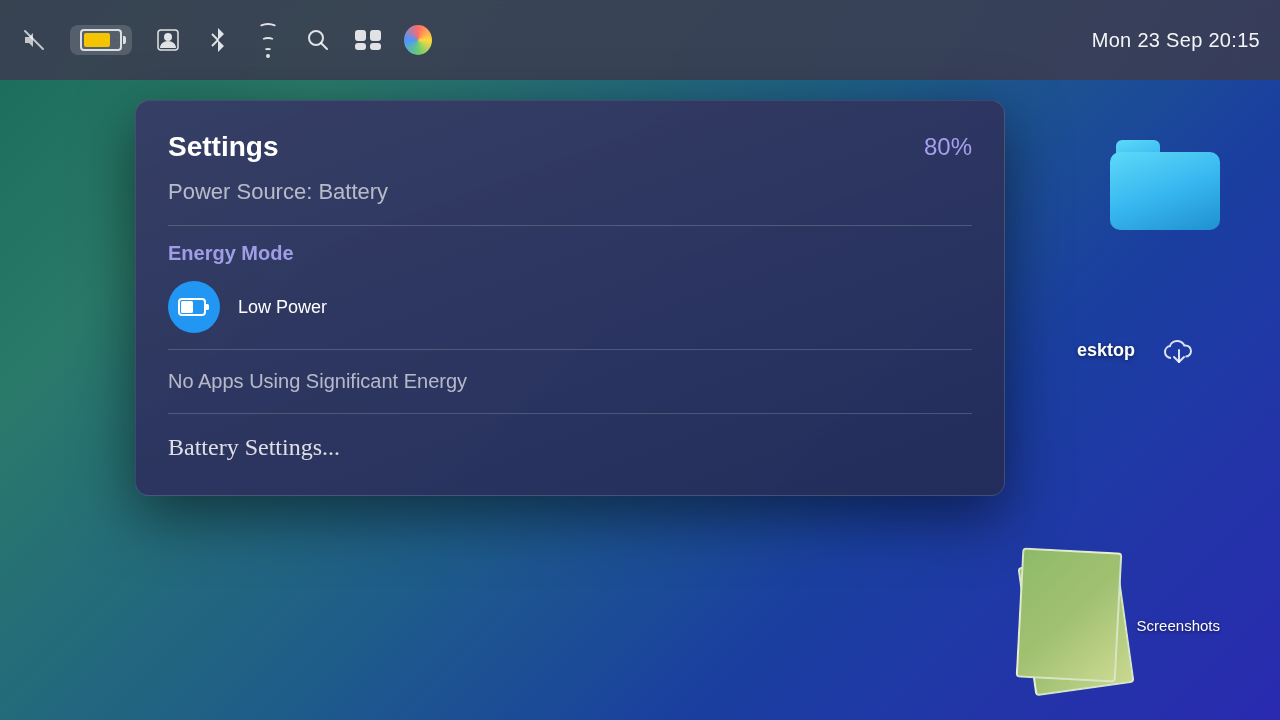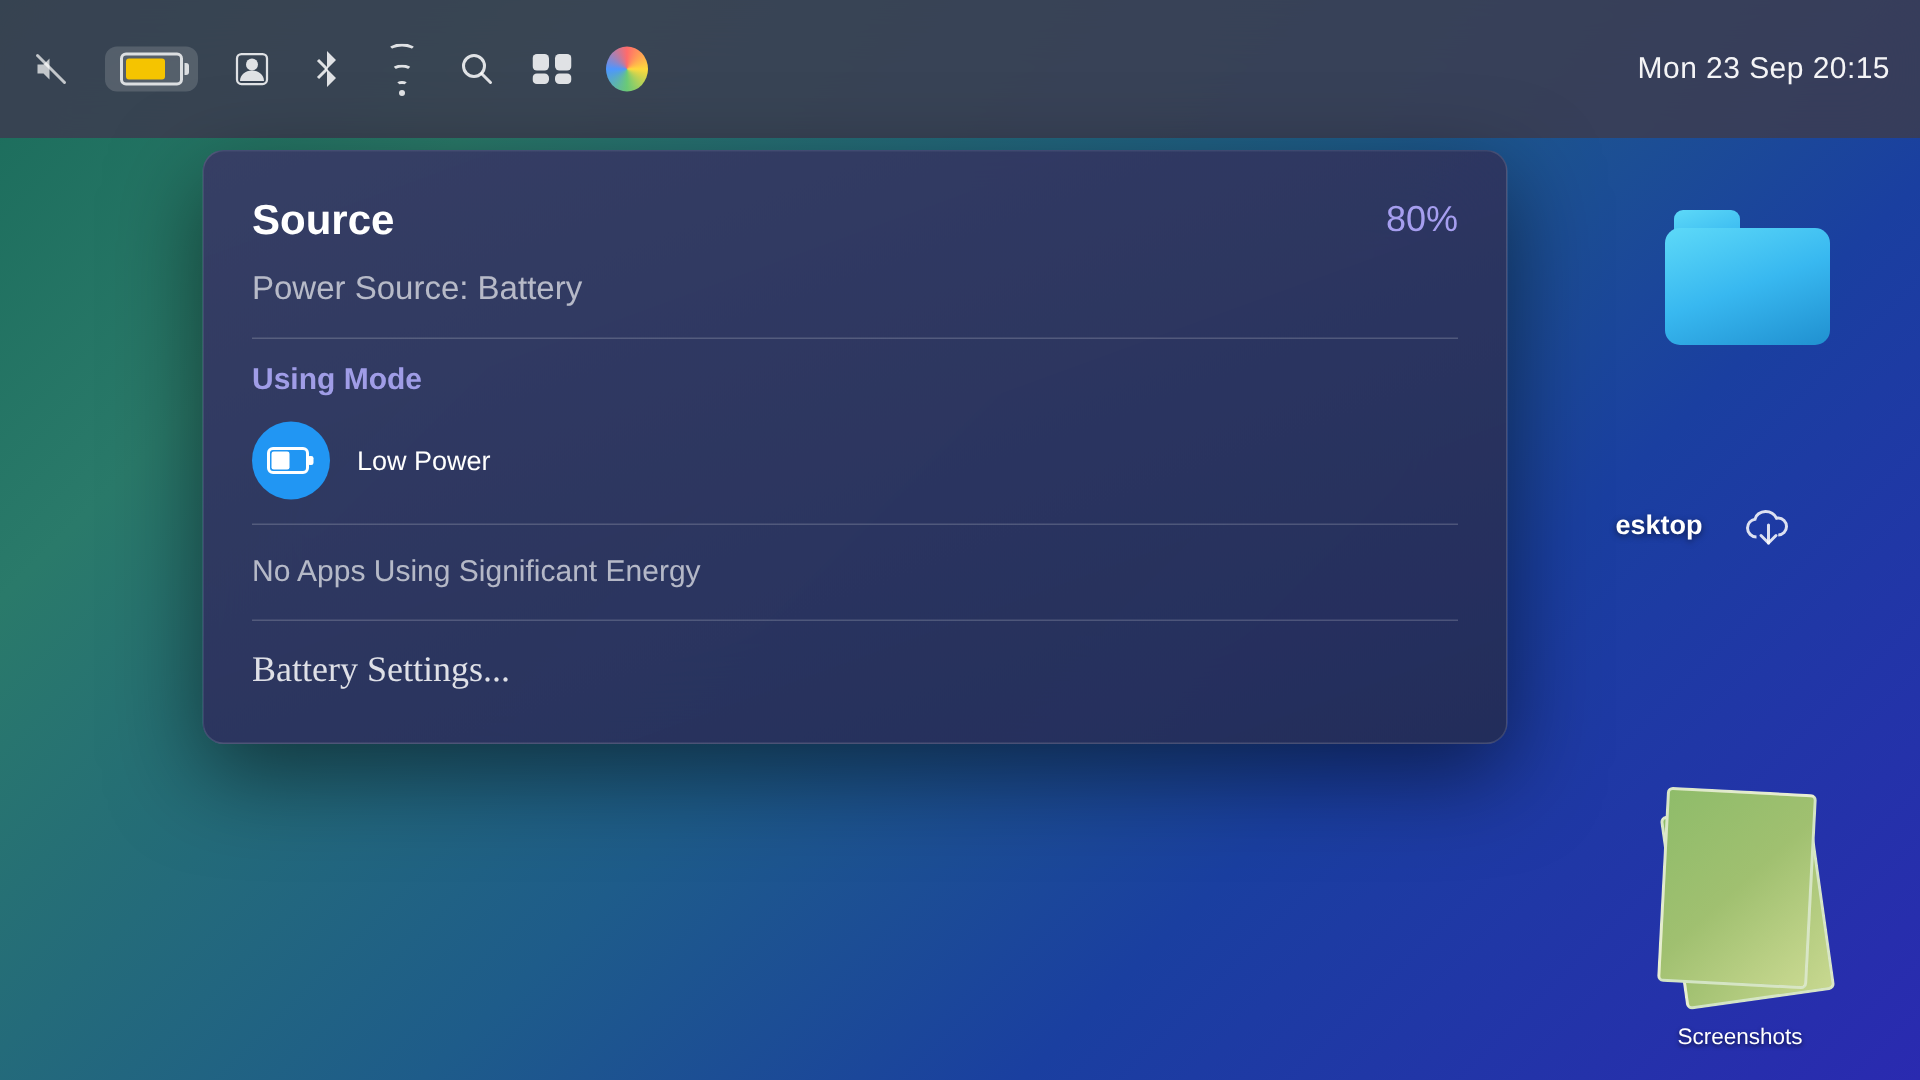--- a/index.html
+++ b/index.html
@@ -17,21 +17,21 @@
       inset: 0;
       background: linear-gradient(135deg, #1a6b5a 0%, #2a7a6a 20%, #1e5c8a 50%, #1a3fa0 70%, #2a2ab0 100%);
     }
 
     
     .menubar {
       position: absolute;
       top: 0;
       left: 0;
       right: 0;
-      height: 92px;
+      height: 80px;
       background: rgba(60, 60, 80, 0.85);
       backdrop-filter: blur(20px);
       -webkit-backdrop-filter: blur(20px);
       display: flex;
       align-items: center;
       padding: 0 20px;
       z-index: 100;
     }
 
     .menubar-left {
@@ -237,21 +237,21 @@
       background: linear-gradient(160deg, #5dd9f8 0%, #38b8f0 100%);
       border-radius: 6px 6px 0 0;
     }
 
     
     .screenshots-item {
       position: absolute;
       bottom: 20px;
       right: 60px;
       display: flex;
-      flex-direction: column;
+      flex-direction: row;
       align-items: center;
       gap: 6px;
     }
 
     .screenshots-stack {
       position: relative;
       width: 120px;
       height: 150px;
     }
 
@@ -421,29 +421,29 @@
   </div>
 
   <div class="menubar-right">
     <span class="datetime">Mon 23 Sep  20:15</span>
   </div>
 </div>
 
 <div class="battery-dropdown">
 
   <div class="battery-header">
-    <span class="battery-title">Source</span>
+    <span class="battery-title">Settings</span>
     <span class="battery-percent">80%</span>
   </div>
 
   <div class="battery-source">Power Source: Battery</div>
 
   <div class="divider"></div>
 
-  <div class="energy-mode-label">Using Mode</div>
+  <div class="energy-mode-label">Energy Mode</div>
 
   <div class="low-power-row">
     <div class="low-power-icon">
       <svg width="32" height="20" viewBox="0 0 32 20" fill="none">
         <rect x="1" y="2" width="26" height="16" rx="3" stroke="white" stroke-width="2" fill="none"></rect>
         <rect x="3" y="4" width="12" height="12" rx="1.5" fill="white"></rect>
         <rect x="27" y="7" width="4" height="6" rx="1.5" fill="white"></rect>
       </svg>
     </div>
     <span class="low-power-text">Low Power</span>

